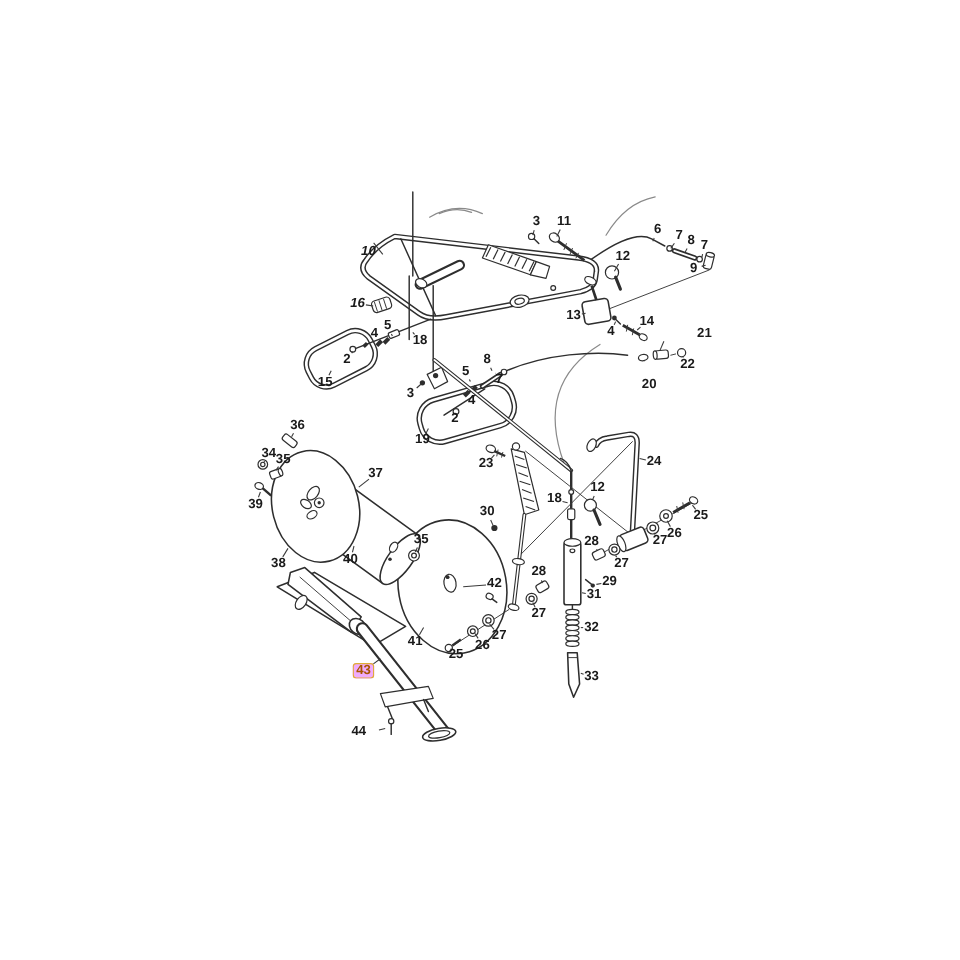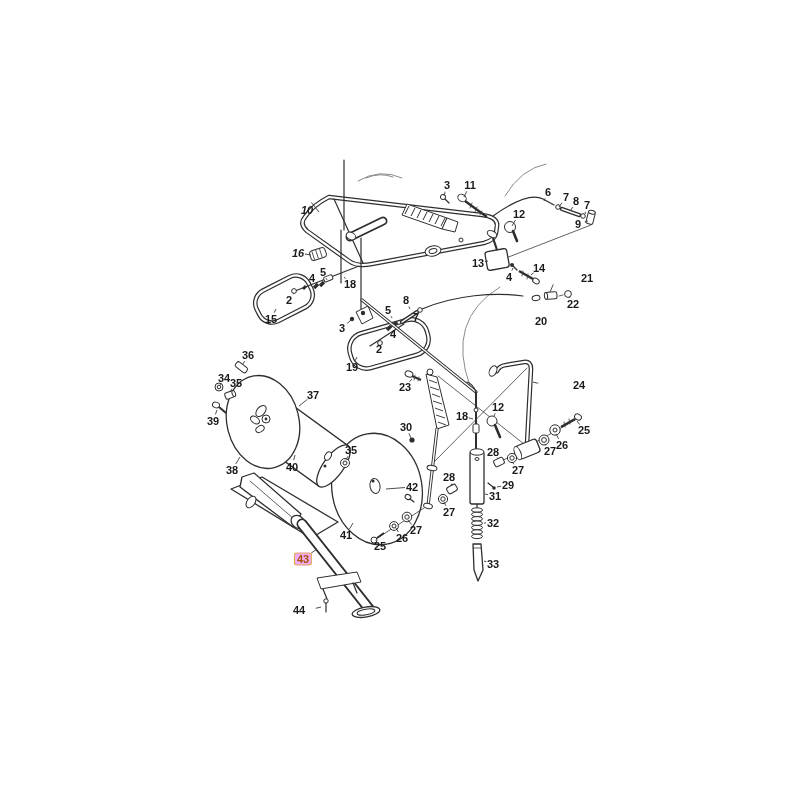--- a/index.html
+++ b/index.html
@@ -451,21 +451,21 @@
       <span class="callout" style="left: 248px; top: 355px;">36</span>
       <span class="callout" style="left: 224px; top: 378px;">34</span>
       <span class="callout" style="left: 236px; top: 383px;">35</span>
       <span class="callout" style="left: 213px; top: 421px;">39</span>
       <span class="callout" style="left: 232px; top: 470px;">38</span>
       <span class="callout" style="left: 292px; top: 467px;">40</span>
       <span class="callout" style="left: 313px; top: 395px;">37</span>
       <span class="callout" style="left: 351px; top: 450px;">35</span>
       <span class="callout" style="left: 405px; top: 387px;">23</span>
       <span class="callout" style="left: 406px; top: 427px; text-align: center;">30</span>
-      <span class="callout" style="left: 545px; top: 385px; margin-left: 34px;">24</span>
+      <span class="callout" style="left: 545px; top: 385px;">24</span>
       <span class="callout" style="left: 498px; top: 407px;">12</span>
       <span class="callout" style="left: 462px; top: 416px;">18</span>
       <span class="callout" style="left: 584px; top: 430px;">25</span>
       <span class="callout" style="left: 562px; top: 445px;">26</span>
       <span class="callout" style="left: 550px; top: 451px;">27</span>
       <span class="callout" style="left: 493px; top: 452px;">28</span>
       <span class="callout" style="left: 518px; top: 470px;">27</span>
       <span class="callout" style="left: 508px; top: 485px;">29</span>
       <span class="callout" style="left: 495px; top: 496px;">31</span>
       <span class="callout" style="left: 449px; top: 477px;">28</span>

